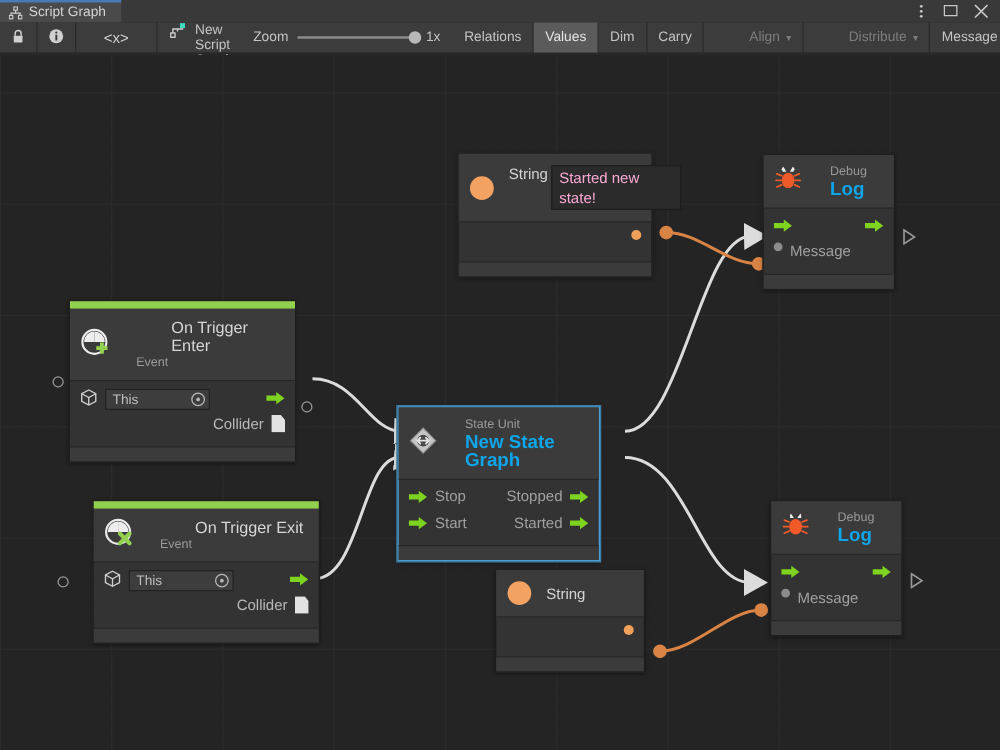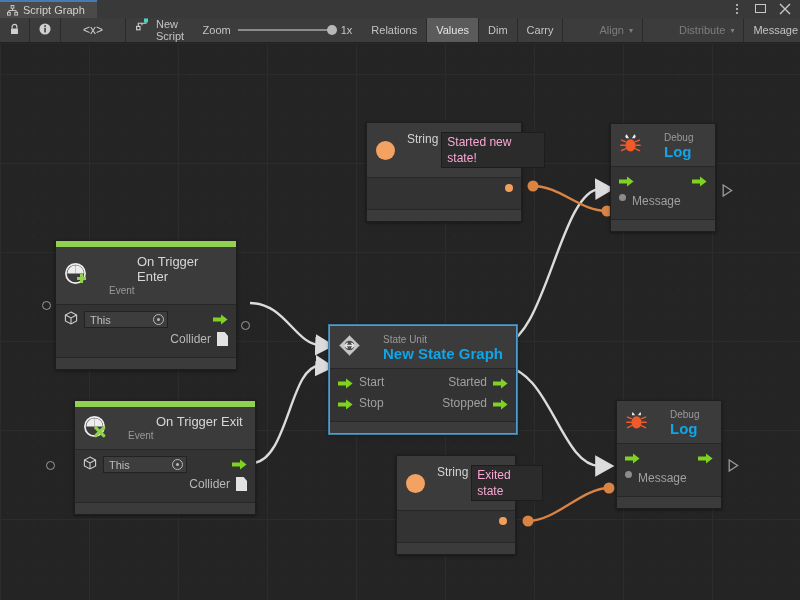--- a/index.html
+++ b/index.html
@@ -385,59 +385,59 @@
         </div>
         <div class="prow">
           <span class="sp"></span>
           <span class="plabel">Collider</span>
           <span class="doc-icon"></span>
         </div>
       </div>
       <div class="node-foot"></div>
     </div>
 
-    <div class="node selected" style="left:329px; top:281px; width:188px;">
+    <div class="node selected" style="left:318px; top:281px; width:162px;">
       <div class="node-head">
         <span>
           <svg viewBox="0 0 24 24" width="23" height="23">
             <path d="M12 1.5 L22.5 12 L12 22.5 L1.5 12 Z" fill="#c6c6c6" stroke="#8d8d8d" stroke-width="1"></path>
             <circle cx="12" cy="12" r="5" fill="#4a4a4a"></circle>
             <path d="M7.6 12 L16.4 12 M9.6 9.6 L7.2 12 L9.6 14.4 M14.4 9.6 L16.8 12 L14.4 14.4" stroke="#e4e4e4" stroke-width="1.5" fill="none" stroke-linecap="round" stroke-linejoin="round"></path>
           </svg>
         </span>
         <span class="node-head-txt">
           <span class="nh-sub">State Unit</span>
           <span class="nh-main">New  State  Graph</span>
         </span>
       </div>
       <div class="node-body">
         <div class="prow">
           <span class="arrow-green">
             <svg viewBox="0 0 15 11" width="15" height="11">
                 <path d="M0,3.4 L8,3.4 L8,0.6 L14.6,5.5 L8,10.4 L8,7.6 L0,7.6 Z" fill="#7ed321"></path>
               </svg>
           </span>
+          <span class="plabel dim">Stop</span>
+          <span class="sp"></span>
+          <span class="plabel dim">Stopped</span>
+          <span class="arrow-green">
+            <svg viewBox="0 0 15 11" width="15" height="11">
+                <path d="M0,3.4 L8,3.4 L8,0.6 L14.6,5.5 L8,10.4 L8,7.6 L0,7.6 Z" fill="#7ed321"></path>
+              </svg>
+          </span>
+        </div>
+        <div class="prow">
+          <span class="arrow-green">
+            <svg viewBox="0 0 15 11" width="15" height="11">
+                <path d="M0,3.4 L8,3.4 L8,0.6 L14.6,5.5 L8,10.4 L8,7.6 L0,7.6 Z" fill="#7ed321"></path>
+              </svg>
+          </span>
           <span class="plabel dim">Start</span>
           <span class="sp"></span>
           <span class="plabel dim">Started</span>
-          <span class="arrow-green">
-            <svg viewBox="0 0 15 11" width="15" height="11">
-                <path d="M0,3.4 L8,3.4 L8,0.6 L14.6,5.5 L8,10.4 L8,7.6 L0,7.6 Z" fill="#7ed321"></path>
-              </svg>
-          </span>
-        </div>
-        <div class="prow">
-          <span class="arrow-green">
-            <svg viewBox="0 0 15 11" width="15" height="11">
-                <path d="M0,3.4 L8,3.4 L8,0.6 L14.6,5.5 L8,10.4 L8,7.6 L0,7.6 Z" fill="#7ed321"></path>
-              </svg>
-          </span>
-          <span class="plabel dim">Stop</span>
-          <span class="sp"></span>
-          <span class="plabel dim">Stopped</span>
           <span class="arrow-green">
             <svg viewBox="0 0 15 11" width="15" height="11">
                 <path d="M0,3.4 L8,3.4 L8,0.6 L14.6,5.5 L8,10.4 L8,7.6 L0,7.6 Z" fill="#7ed321"></path>
               </svg>
           </span>
         </div>
       </div>
       <div class="node-foot"></div>
     </div>
 
@@ -520,21 +520,20 @@
         </div>
       </div>
       <div class="node-foot"></div>
     </div>
 
     <div class="node" style="left:396px; top:411px; width:120px;">
       <div class="str-head">
         <span class="str-circle"></span>
         <span class="str-col">
           <span class="str-title">String</span>
-          <span class="str-field" style="min-width:72px;">Exited state</span>
         </span>
       </div>
       <div class="node-body">
         <div class="prow">
           <span class="sp"></span>
           <span class="dot-orange"></span>
         </div>
       </div>
       <div class="node-foot"></div>
     </div>

